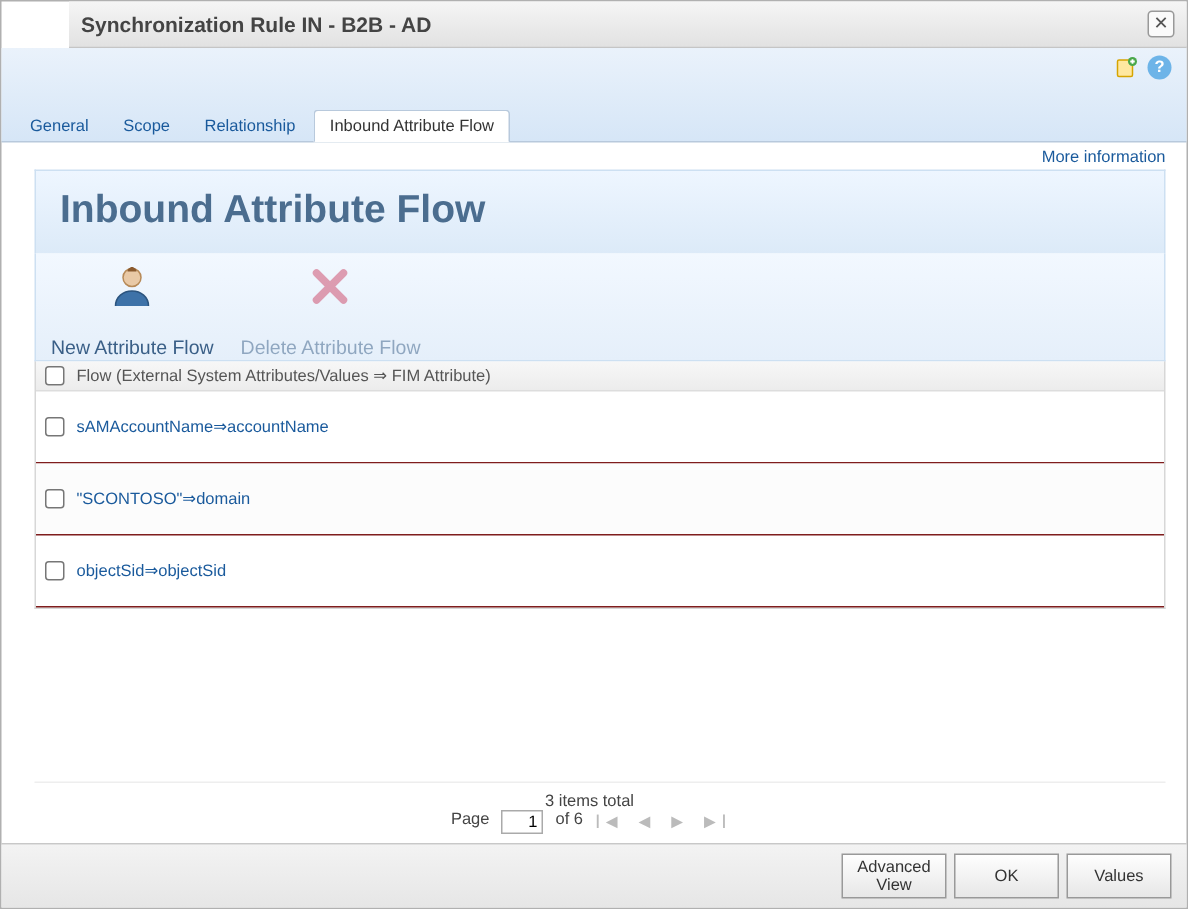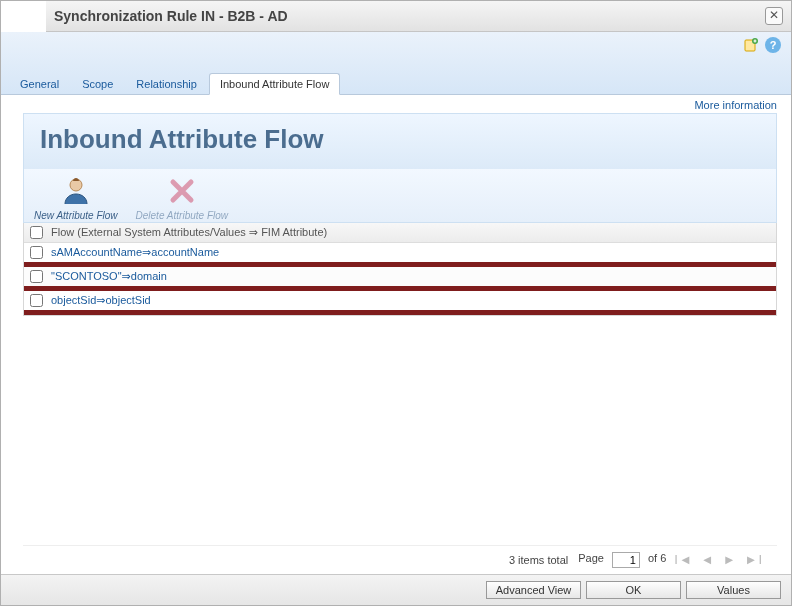--- a/index.html
+++ b/index.html
@@ -135,60 +135,59 @@
       cursor: default;
     }
     .tool-icon {
       width: 38px; height: 35px;
       margin: 0 auto;
       display: flex;
       align-items: center;
       justify-content: center;
     }
     .tool-label {
-      font-size: 10px;
+      font-size: 13px;
       color: #3a5f87;
-      margin-top: 2px;
-      font-style: italic;
+      margin-top: 16px;
     }
     .grid {
       border: 1px solid #d7d7d7;
       border-top: none;
     }
     .grid-header {
       background: linear-gradient(#f7f7f7, #ececec);
       border-bottom: 1px solid #ddd;
       display: flex;
       align-items: flex-start;
       padding: 3px 6px;
       font-size: 11px;
       color: #555;
     }
     .grid-header input[type=checkbox] { margin-right: 8px; }
     .grid-row {
       display: flex;
       align-items: flex-end;
-      padding: 3px 6px;
+      padding: 17px 6px;
       font-size: 11px;
       color: #1a5a9c;
-      border-bottom: 5px solid #7f1d1d;
+      border-bottom: 1px solid #7f1d1d;
     }
     .grid-row:nth-child(odd) { background: #fcfcfc; }
     .grid-row input[type=checkbox] { margin-right: 8px; }
     .grid-cell { cursor: pointer; }
     .spacer { flex: 1; }
     .pager {
       display: flex;
       justify-content: flex-end;
       align-items: center;
-      gap: 10px;
       padding: 6px 14px 6px 0;
       font-size: 11px;
       color: #444;
       border-top: 1px solid #eee;
+      flex-direction: column;
     }
     .pager-right { display: flex; align-items: flex-start; gap: 8px; }
     .pager input {
       width: 28px;
       text-align: right;
       border: 1px solid #aaa;
       padding: 1px 3px;
       font-size: 11px;
     }
     .pager-arrows {
@@ -202,21 +201,21 @@
       border-top: 1px solid #c8c8c8;
       padding: 6px 10px;
       display: flex;
       justify-content: flex-end;
       gap: 5px;
     }
     .btn {
       border: 1px solid #999;
       background: linear-gradient(#fefefe, #e7e7e7);
       padding: 2px 0;
-      width: 95px;
+      width: 70px;
       font-size: 11px;
       cursor: pointer;
       text-align: center;
       color: #333;
     }
   </style>
 </head>
 <body>
 
 <div class="dialog">

